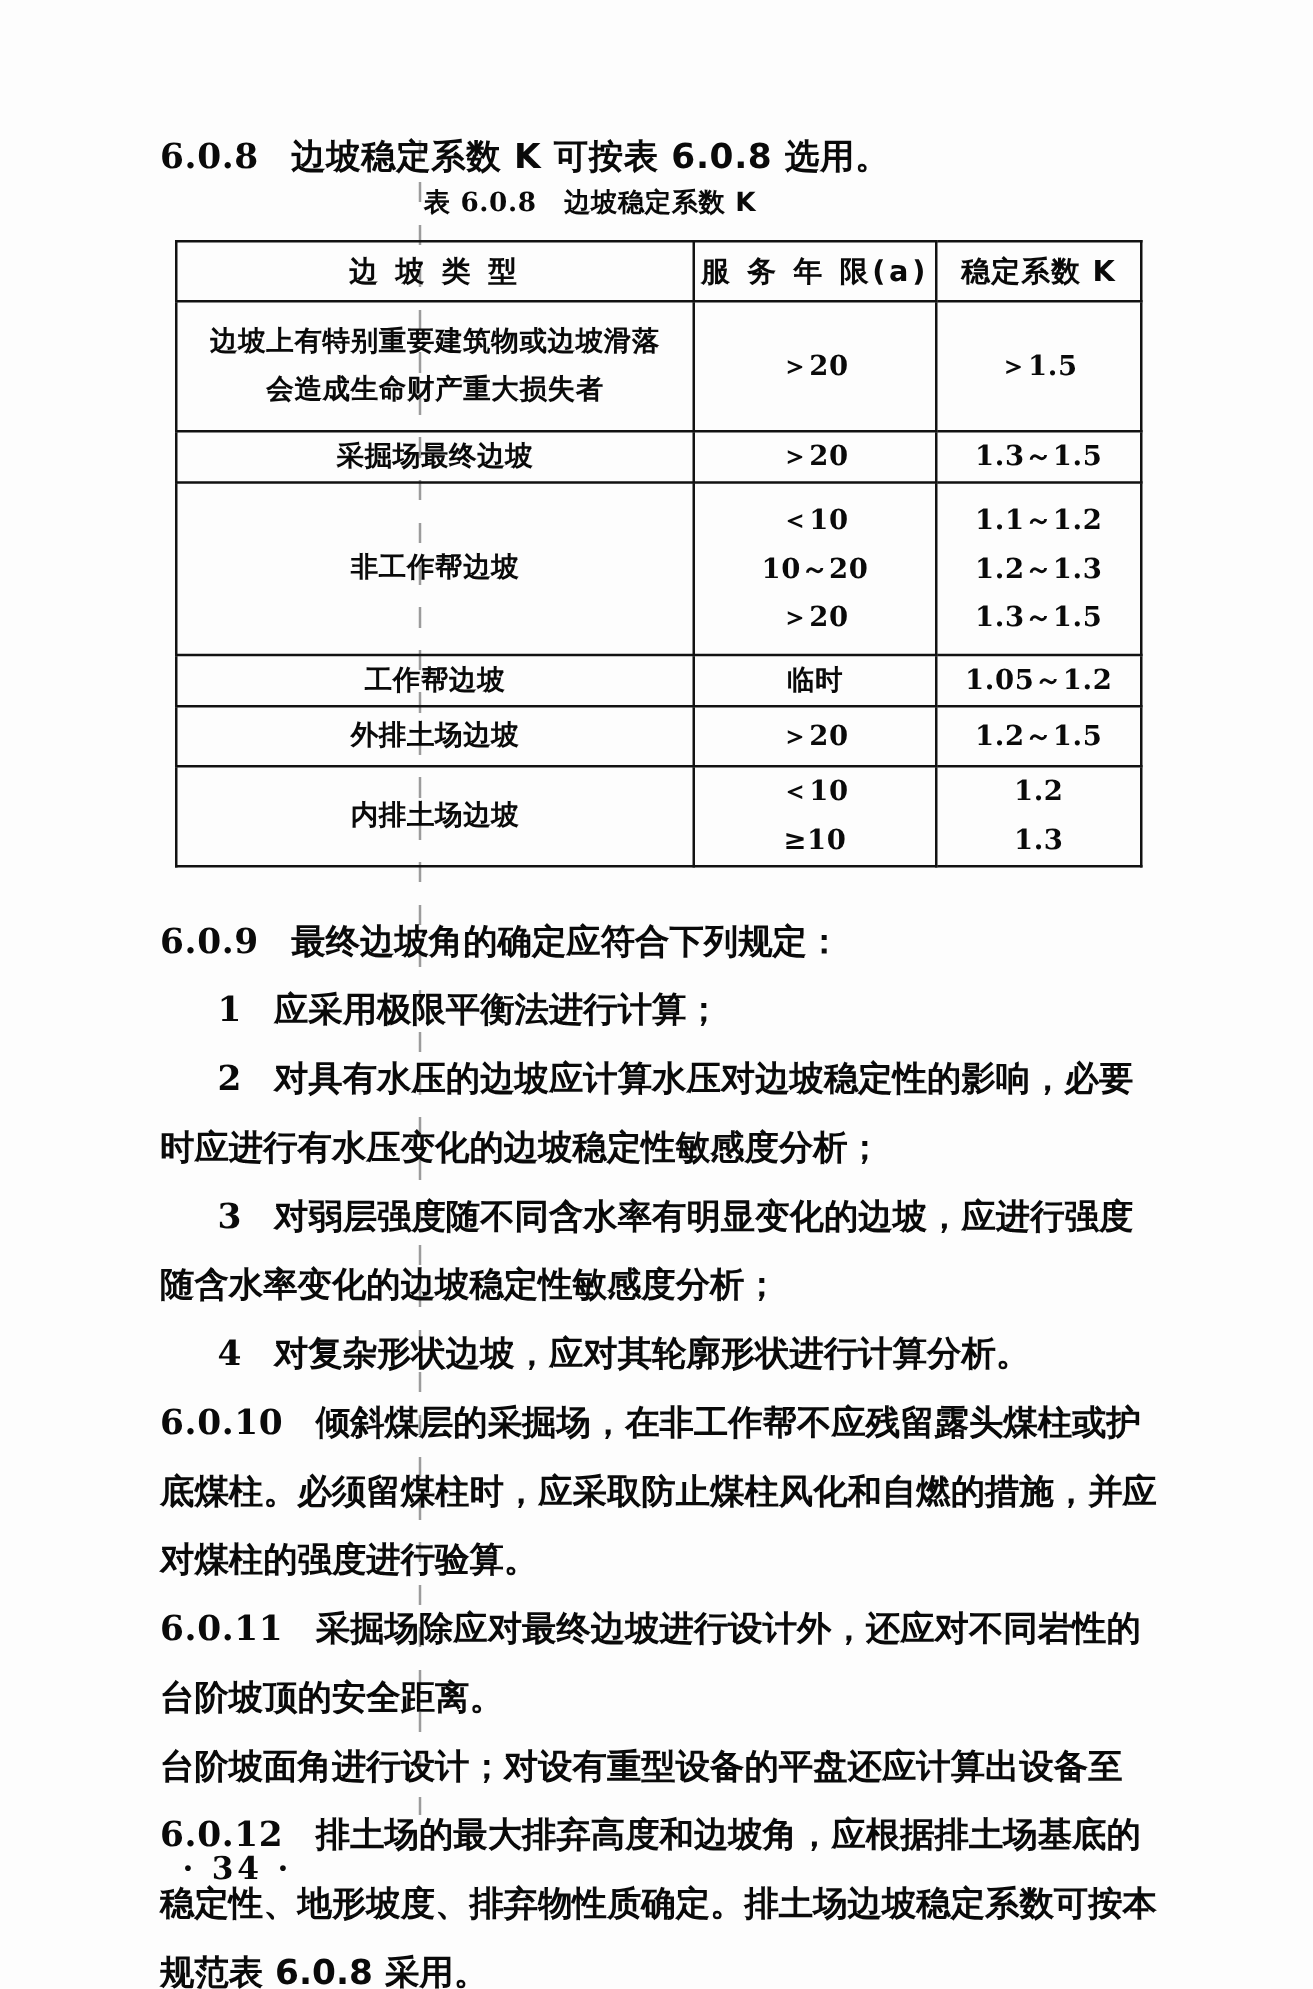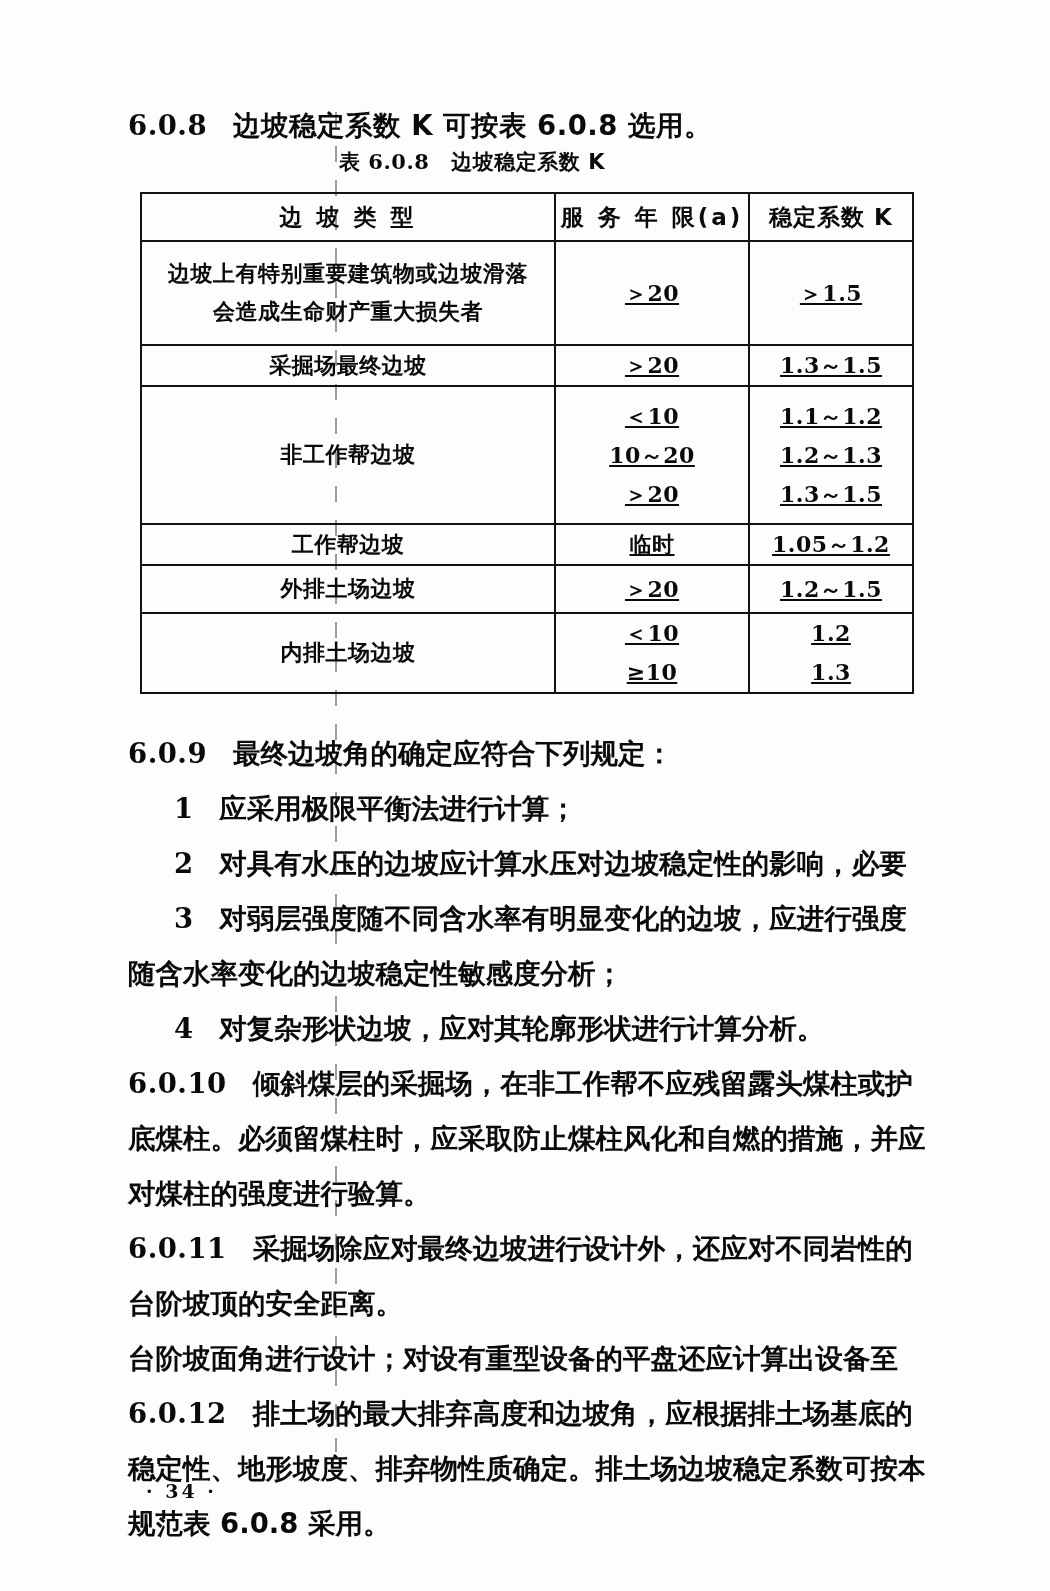--- a/index.html
+++ b/index.html
@@ -125,21 +125,20 @@
     font-size: 22px;
     letter-spacing: 1.5px;
     line-height: 38px;
   }
   td.num-cell {
     font-family: "DejaVu Serif", "Liberation Serif", serif;
     font-size: 21px;
     letter-spacing: 0.5px;
     line-height: 39px;
     font-weight: bold;
-    text-decoration: underline;
   }
   td.num-cell .stacked { display: block; }
   .row-h1 { height: 104px; }
   .row-h2 { height: 38px; }
   .row-h3 { height: 138px; }
   .row-h4 { height: 40px; }
   .row-h5 { height: 48px; }
   .row-h6 { height: 72px; }
 
   
@@ -164,21 +163,21 @@
     font-weight: bold;
   }
   .gap-md { display:inline-block; width: 26px; }
 
   .page-num {
     position: absolute;
     left: 146px;
     top: 1480px;
     font-family: "DejaVu Serif", "Liberation Serif", serif;
     font-weight: bold;
-    font-size: 19px;
+    font-size: 25px;
     letter-spacing: 3px;
   }
 </style>
 </head>
 <body>
 
 <div class="page"></div>
 <div class="fold-line"></div>
 
 <div class="content">
@@ -284,20 +283,21 @@
       <span class="clause-num">6.0.9</span><span class="gap-md"></span><span>最终边坡角的确定应符合下列规定：</span>
     </div>
 
     <div class="para-line">
       <span class="indent-num"><span class="n">1</span></span><span class="gap-md"></span><span>应采用极限平衡法进行计算；</span>
     </div>
 
     <div class="para-line">
       <span class="indent-num"><span class="n">2</span></span><span class="gap-md"></span><span>对具有水压的边坡应计算水压对边坡稳定性的影响，必要</span>
     </div>
+    <div class="para-line">时应进行有水压变化的边坡稳定性敏感度分析；</div>
 
     <div class="para-line">
       <span class="indent-num"><span class="n">3</span></span><span class="gap-md"></span><span>对弱层强度随不同含水率有明显变化的边坡，应进行强度</span>
     </div>
     <div class="para-line">随含水率变化的边坡稳定性敏感度分析；</div>
 
     <div class="para-line">
       <span class="indent-num"><span class="n">4</span></span><span class="gap-md"></span><span>对复杂形状边坡，应对其轮廓形状进行计算分析。</span>
     </div>
 

